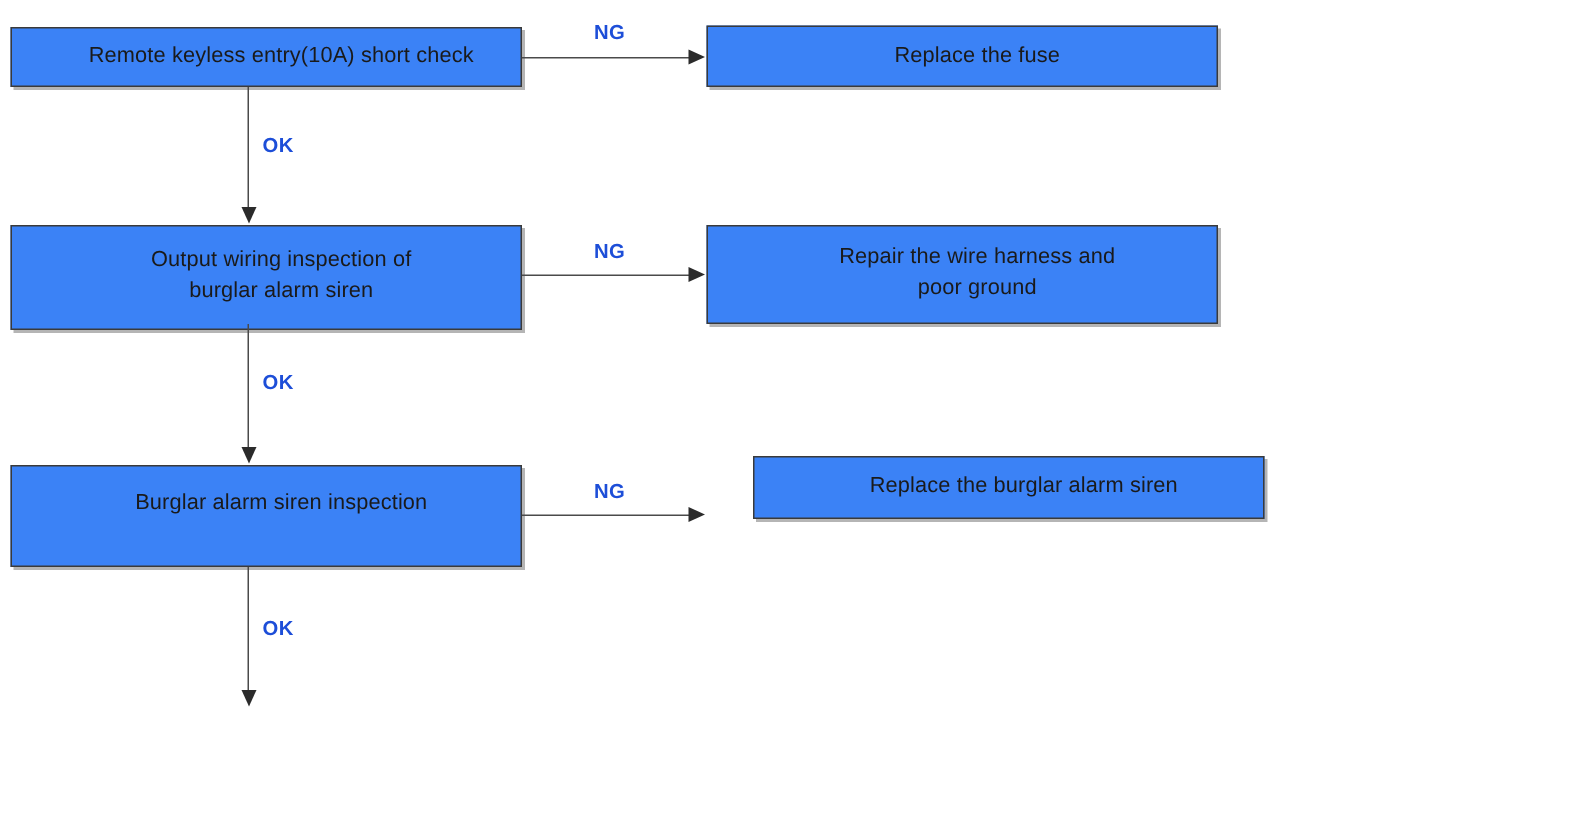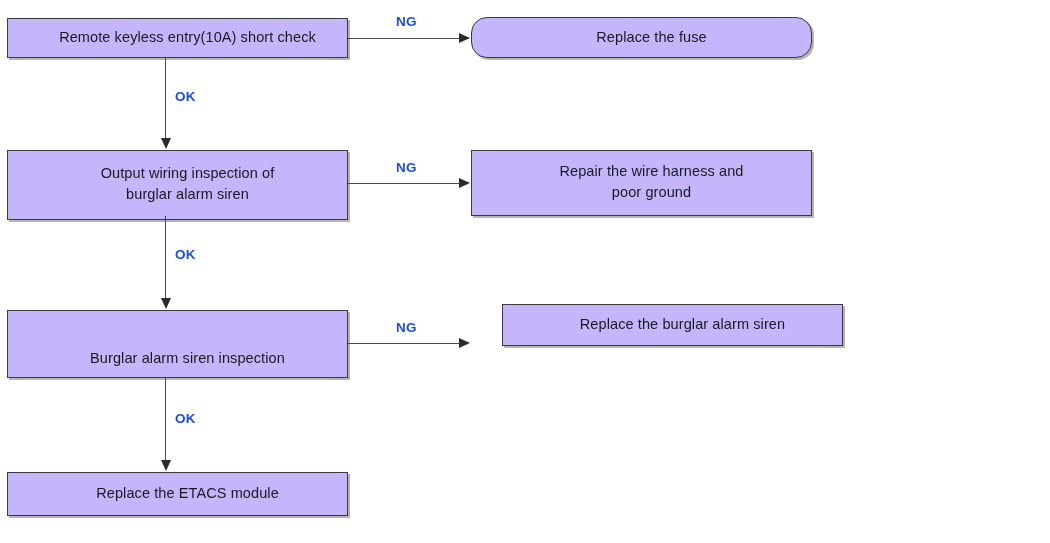--- a/index.html
+++ b/index.html
@@ -14,44 +14,44 @@
   #canvas {
     position: relative;
     width: 1050px;
     height: 543px;
     background: #ffffff;
     overflow: hidden;
   }
   .node {
     position: absolute;
     box-sizing: border-box;
-    background: #c4b5fd;
+    background: #3b82f6;
     border: 1px solid #3a3a3a;
     box-shadow: 2px 2px 0 rgba(120,120,120,0.55);
     display: flex;
     align-items: center;
     justify-content: center;
     text-align: center;
     font-size: 14.5px;
     line-height: 1.45;
     color: #1a1a1a;
     letter-spacing: 0.1px;
     padding-left: 20px;
   }
   .node .label {
     padding: 0 8px;
     white-space: pre-line;
   }
   
   .n-l1 { left: 7px;  top: 18px;  width: 341px; height: 40px; }
   .n-l2 { left: 7px;  top: 150px; width: 341px; height: 70px; }
-  .n-l3 { left: 7px;  top: 310px; width: 341px; height: 68px; align-items: flex-end; }
+  .n-l3 { left: 7px;  top: 310px; width: 341px; height: 68px; }
   .n-l4 { left: 7px;  top: 472px; width: 341px; height: 44px; }
   
-  .n-r1 { left: 471px; top: 17px;  width: 341px; height: 41px; border-radius: 16px; }
+  .n-r1 { left: 471px; top: 17px;  width: 341px; height: 41px; }
   .n-r2 { left: 471px; top: 150px; width: 341px; height: 66px; }
   .n-r3 { left: 471px; top: 304px; width: 341px; height: 42px; margin-left: 31px; }
 
   
   .n-l3 .label { transform: translateY(-8px); }
   .n-l2 .label { transform: translateY(-1px); }
   .n-r2 .label { transform: translateY(-1px); }
 
   
   .vline {
@@ -112,23 +112,20 @@
   </div>
 
   <div class="node n-l3">
     <span class="label">Burglar alarm siren inspection</span>
   </div>
 
   <div class="node n-r3">
     <span class="label">Replace the burglar alarm siren</span>
   </div>
 
-  <div class="node n-l4">
-    <span class="label">Replace the ETACS module</span>
-  </div>
 
   <div class="hline" style="left:348px; top:38px; width:113px;"></div>
   <div class="arrow-right" style="left:459px; top:33px;"></div>
   <div class="edge-label" style="left:396px; top:14px;">NG</div>
 
   <div class="hline" style="left:348px; top:183px; width:113px;"></div>
   <div class="arrow-right" style="left:459px; top:178px;"></div>
   <div class="edge-label" style="left:396px; top:160px;">NG</div>
 
   <div class="hline" style="left:348px; top:343px; width:113px;"></div>

